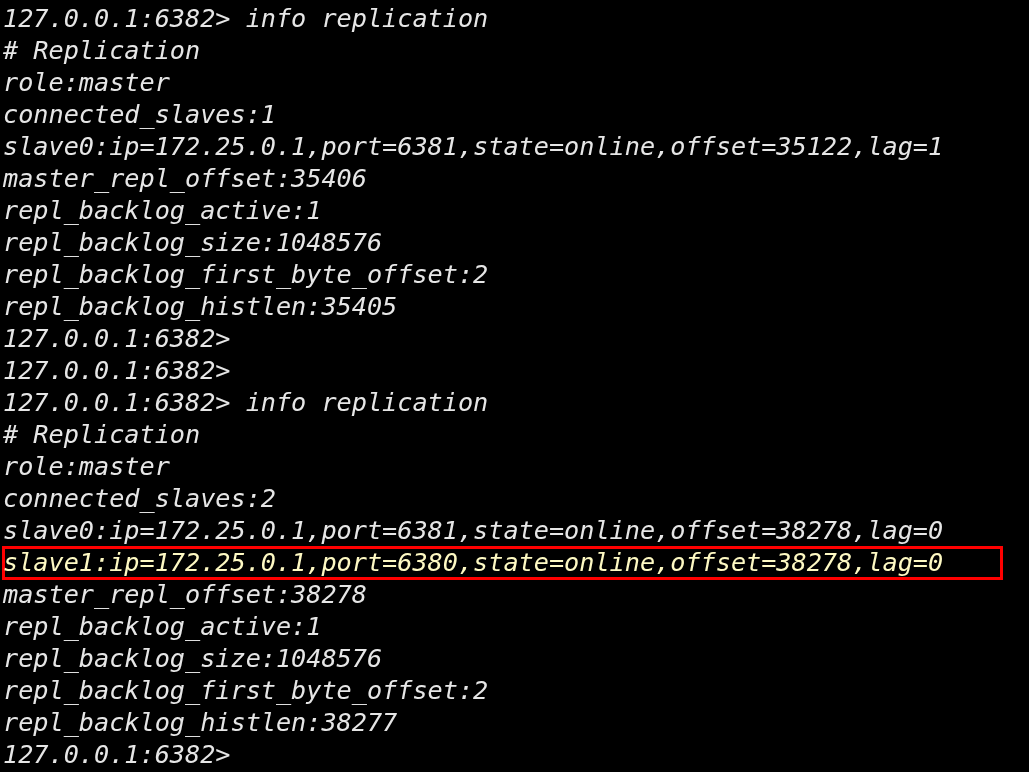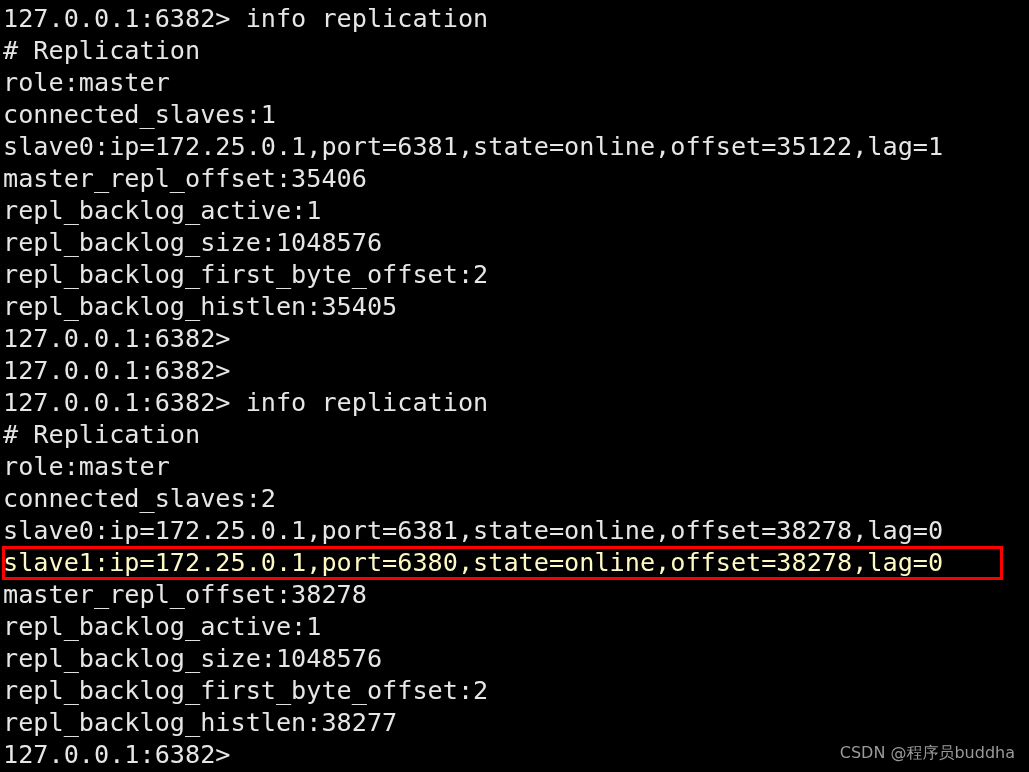--- a/index.html
+++ b/index.html
@@ -6,20 +6,21 @@
     margin: 0;
     padding: 0;
     background: #000000;
   }
   #screen {
     position: relative;
     width: 1029px;
     height: 772px;
     background: #000000;
     overflow: hidden;
+    font-style: italic;
   }
   #terminal {
     position: absolute;
     left: 0;
     top: 0;
     width: 1029px;
     height: 772px;
     padding: 3px 0 0 3px;
     box-sizing: border-box;
     font-family: "DejaVu Sans Mono", "Liberation Mono", monospace;
@@ -62,15 +63,14 @@
 </style>
 </head>
 <body>
 
 <div id="screen">
 
   <div id="highlight-box"></div>
 
   <div id="terminal"><div class="line">127.0.0.1:6382&gt; info replication</div><div class="line"># Replication</div><div class="line">role:master</div><div class="line">connected_slaves:1</div><div class="line">slave0:ip=172.25.0.1,port=6381,state=online,offset=35122,lag=1</div><div class="line">master_repl_offset:35406</div><div class="line">repl_backlog_active:1</div><div class="line">repl_backlog_size:1048576</div><div class="line">repl_backlog_first_byte_offset:2</div><div class="line">repl_backlog_histlen:35405</div><div class="line">127.0.0.1:6382&gt;</div><div class="line">127.0.0.1:6382&gt;</div><div class="line">127.0.0.1:6382&gt; info replication</div><div class="line"># Replication</div><div class="line">role:master</div><div class="line">connected_slaves:2</div><div class="line">slave0:ip=172.25.0.1,port=6381,state=online,offset=38278,lag=0</div><div class="line highlighted">slave1:ip=172.25.0.1,port=6380,state=online,offset=38278,lag=0</div><div class="line">master_repl_offset:38278</div><div class="line">repl_backlog_active:1</div><div class="line">repl_backlog_size:1048576</div><div class="line">repl_backlog_first_byte_offset:2</div><div class="line">repl_backlog_histlen:38277</div><div class="line">127.0.0.1:6382&gt;</div></div>
 
-  <div id="watermark">CSDN @程序员buddha</div>
 
 </div>
 
 </body></html>

